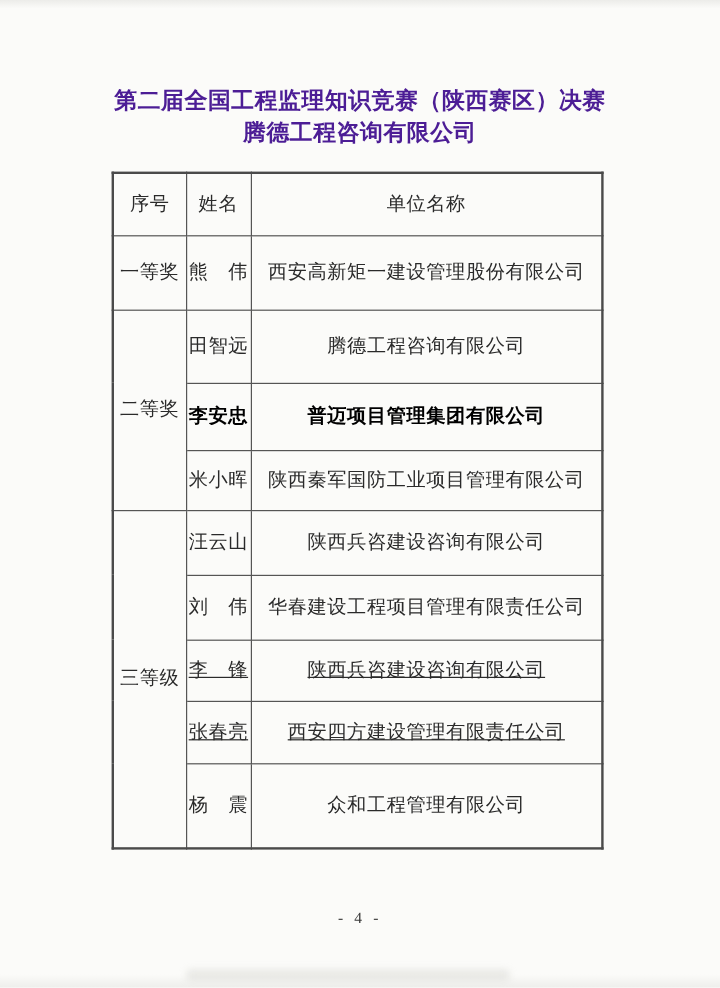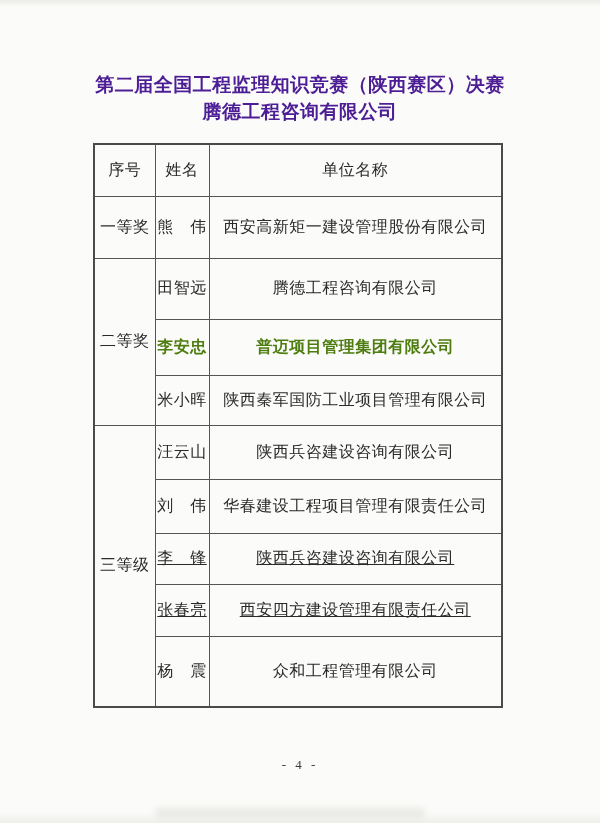--- a/index.html
+++ b/index.html
@@ -33,21 +33,21 @@
   .awards thead tr{height:52px;}
   .awards tbody tr:nth-child(1){height:62px;}
   .awards tbody tr:nth-child(2){height:61px;}
   .awards tbody tr:nth-child(3){height:56px;}
   .awards tbody tr:nth-child(4){height:50px;}
   .awards tbody tr:nth-child(5){height:54px;}
   .awards tbody tr:nth-child(6){height:54px;}
   .awards tbody tr:nth-child(7){height:51px;text-decoration:underline;}
   .awards tbody tr:nth-child(8){height:52px;text-decoration:underline;}
   .awards tbody tr:nth-child(9){height:71px;}
-  .awards td.highlight{color:#4d7c0f;font-weight:bold;}
+  .awards td.highlight{color:#000000;font-weight:bold;}
   .pagenum{
     position:absolute;top:757px;left:0;width:100%;
     text-align:center;font-size:13px;letter-spacing:3px;color:#3a3a3a;
     font-family:"Liberation Serif","DejaVu Serif",serif;
   }
   .ghost{
     position:absolute;left:155px;top:808px;width:270px;height:9px;
     background:rgba(185,185,178,0.28);filter:blur(3px);border-radius:4px;
   }
 </style>

